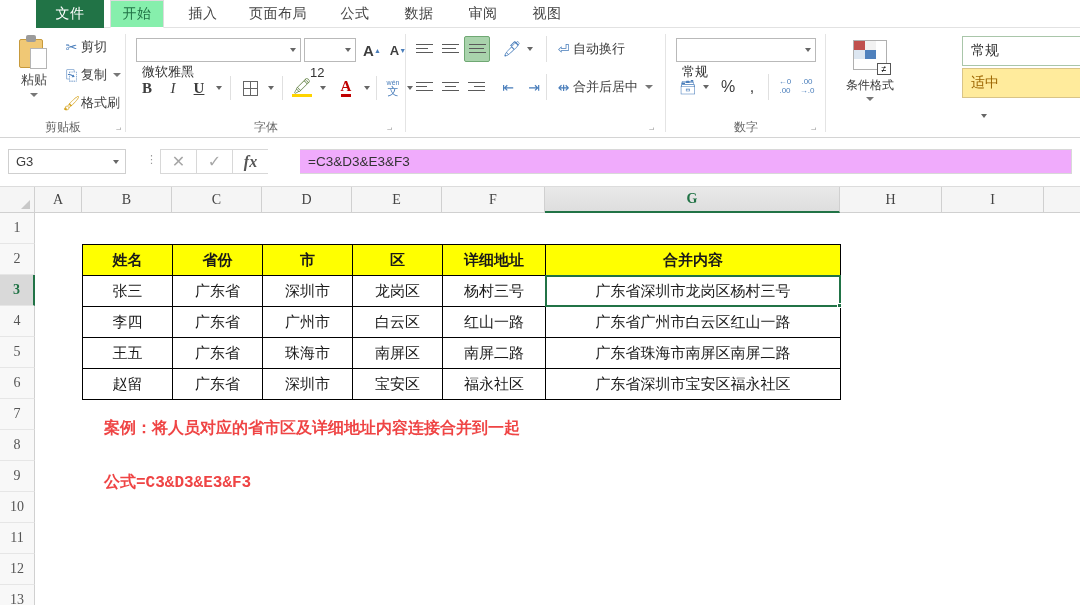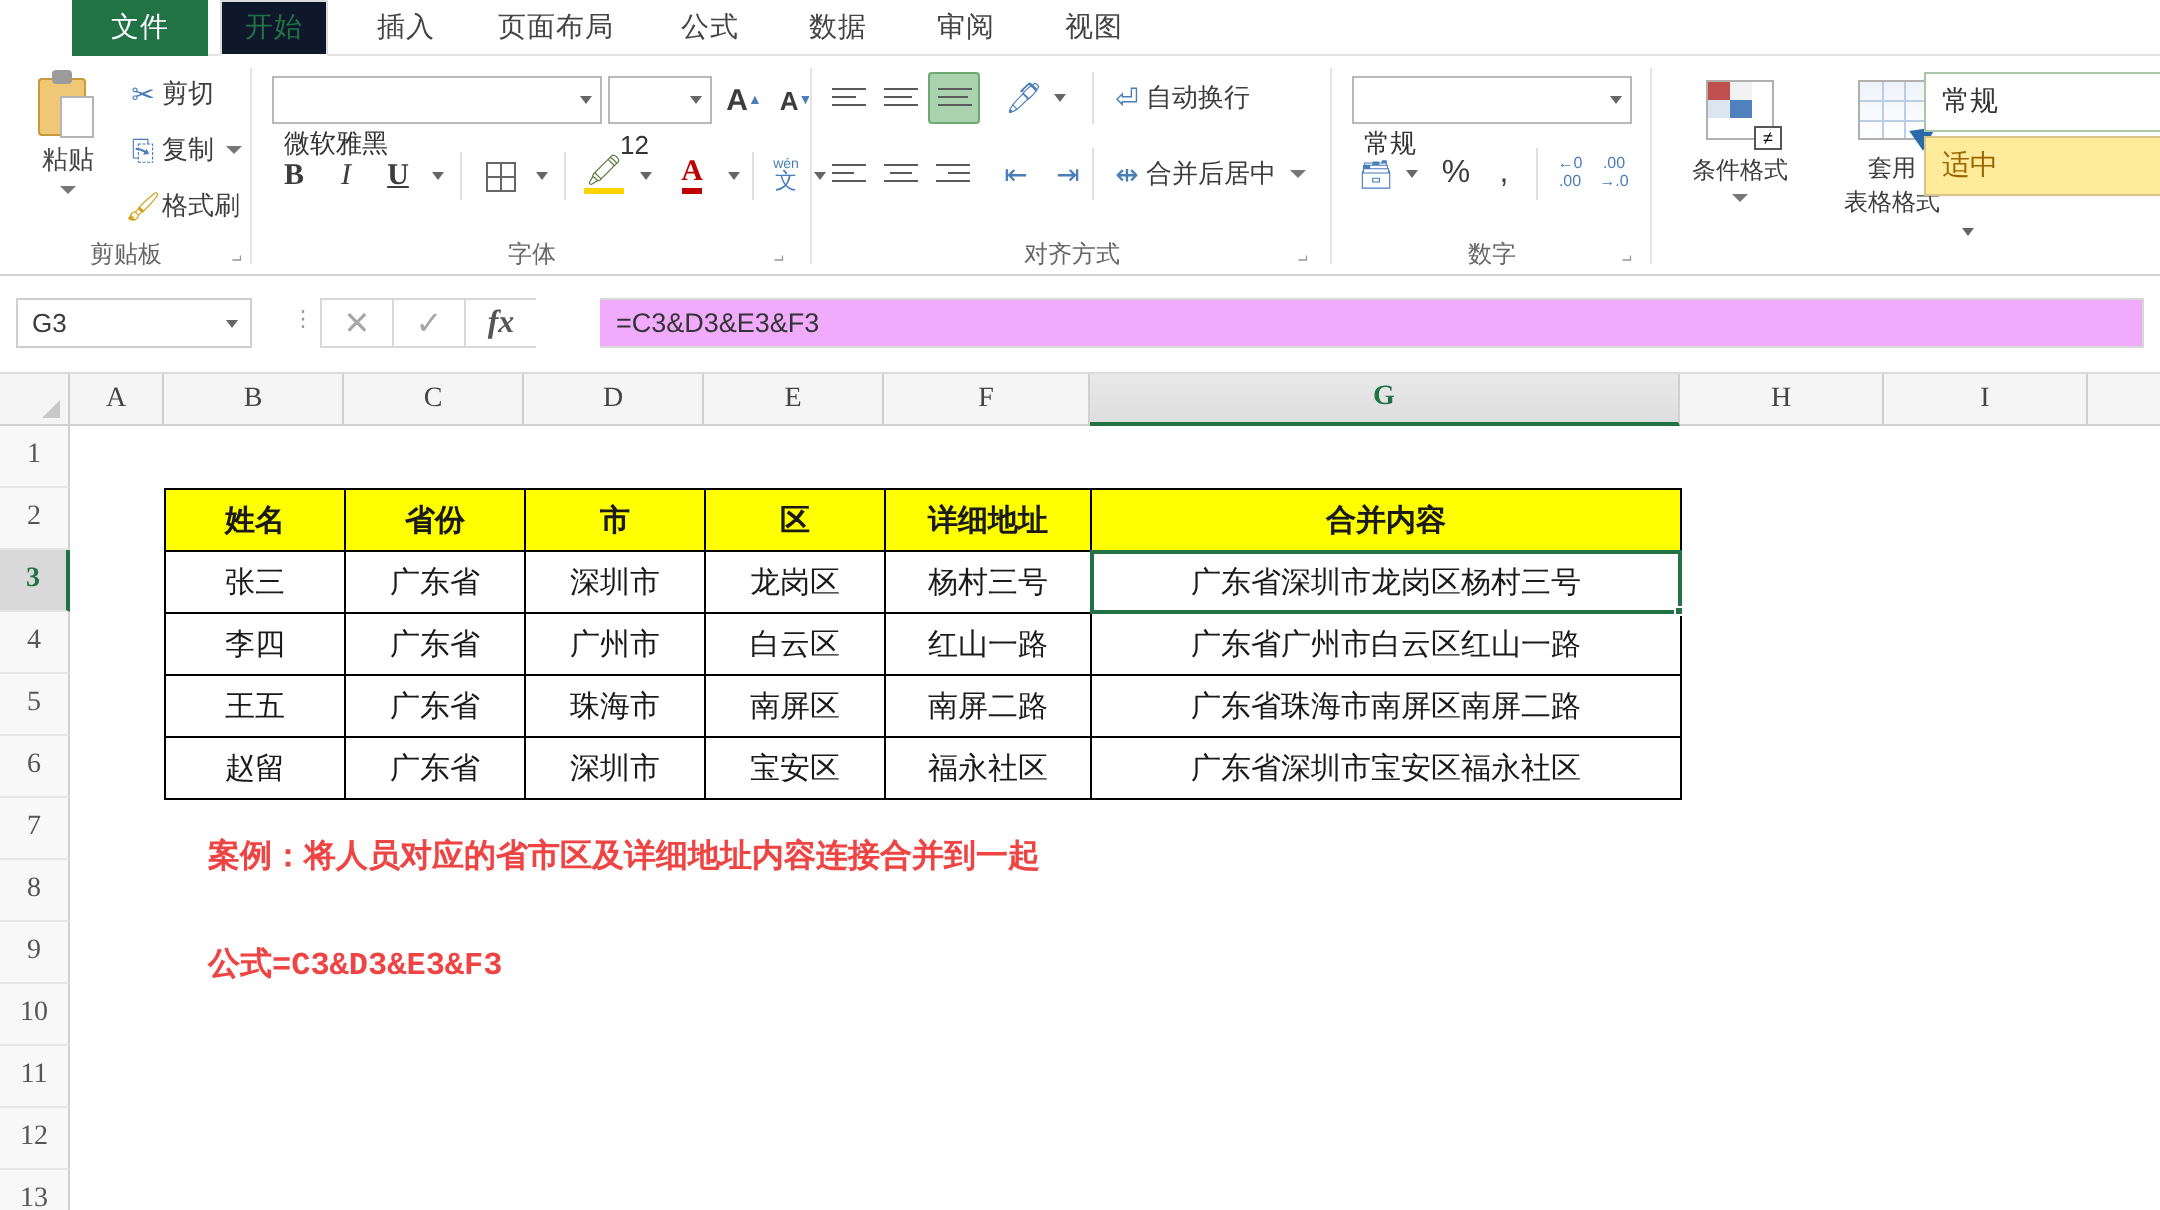--- a/index.html
+++ b/index.html
@@ -23,21 +23,21 @@
     position: absolute; top: 0; height: 28px;
     display: flex; align-items: center; justify-content: center;
     font-size: 14px; color: #444; letter-spacing: .5px;
     cursor: default;
   }
   .tab.file {
     left: 0; width: 68px; background: #217346; color: #fff;
     height: 28px;
   }
   .tab.active {
-    background: #0f172a; color: #217346;
+    background: #86efac; color: #217346;
     border-left: 1px solid #dcdcdc; border-right: 1px solid #dcdcdc;
     border-top: 1px solid #dcdcdc;
     border-bottom: 1px solid #fff;
     z-index: 3;
   }
 
   
   .ribbon {
     position: absolute; left: 0; top: 28px; width: 1080px; height: 110px;
     background: #fff; border-bottom: 1px solid #d4d4d4;
@@ -418,21 +418,20 @@
       <div class="ico-btn" style="left:116px;top:48px;width:24px;height:22px;font-size:14px;color:#4a7ebb;">
           <span>⇥</span>
         </div>
       <div class="sep-v" style="left:140px;top:46px;height:26px;"></div>
       <div class="cb-item" style="left:148px;top:48px;">
         <span class="ic" style="color:#4a7ebb;">⇹</span>
         <span>合并后居中</span>
         <span class="tri-down" style="margin:0 0 0 7px;"></span>
       </div>
 
-      <div class="group-label">对齐方式</div>
       <div class="dlg-launcher" style="right:12px;"></div>
       <div class="group-sep" style="left:259px;"></div>
     </div>
 
     <div class="group" style="left:666px;width:160px;">
       <div class="ctl-box" style="left:10px;top:10px;width:140px;height:24px;">
         <span class="txt">常规</span>
         <span class="arr">
             <span class="caret"></span>
           </span>
@@ -469,31 +468,20 @@
           <span style="position:absolute;left:0;top:0;width:11px;height:9px;background:#c0504d;"></span>
           <span style="position:absolute;left:11px;top:9px;width:11px;height:9px;background:#4f81bd;"></span>
           <span style="position:absolute;left:0;top:9px;width:11px;height:9px;background:#dce6f1;"></span>
           <span style="position:absolute;left:11px;top:0;width:11px;height:9px;background:#f2f2f2;"></span>
           <span style="position:absolute;right:-5px;bottom:-6px;width:14px;height:12px;background:#fff;border:1px solid #555;font-size:9px;text-align:center;line-height:11px;">≠</span>
         </span>
         <span style="font-size:12px;color:#3d3d3d;margin-top:7px;">条件格式</span>
         <span class="tri-down" style="margin-top:3px;"></span>
       </div>
 
-      <div style="position:absolute;left:84px;top:8px;width:72px;height:95px;display:flex;flex-direction:column;align-items:center;">
-        <span style="position:relative;display:block;width:34px;height:30px;margin-top:4px;border:1px solid #b0b0b0;background:linear-gradient(#eef3f9,#ffffff);">
-          <span style="position:absolute;left:0;top:9px;right:0;height:1px;background:#b9cde5;"></span>
-          <span style="position:absolute;left:0;top:19px;right:0;height:1px;background:#b9cde5;"></span>
-          <span style="position:absolute;left:11px;top:0;bottom:0;width:1px;background:#b9cde5;"></span>
-          <span style="position:absolute;left:22px;top:0;bottom:0;width:1px;background:#b9cde5;"></span>
-          <span style="position:absolute;right:-7px;bottom:-4px;width:0;height:0;border-left:12px solid #2b6aa8;border-top:6px solid transparent;border-bottom:6px solid transparent;transform:rotate(-35deg);"></span>
-        </span>
-        <span style="font-size:12px;color:#3d3d3d;margin-top:6px;">套用</span>
-        <span style="font-size:12px;color:#3d3d3d;">表格格式</span>
-      </div>
       <div class="ico-btn" style="left:152px;top:78px;width:12px;height:20px;">
           <span class="caret"></span>
         </div>
 
       <div class="style-cell" style="left:136px;top:8px;width:130px;height:30px;background:#fff;color:#333;border-color:#a9c6a9;">
         <span>常规</span>
       </div>
       <div class="style-cell" style="left:136px;top:40px;width:130px;height:30px;background:#ffeb9c;color:#9c6500;border-color:#d9c487;">
         <span>适中</span>
       </div>

